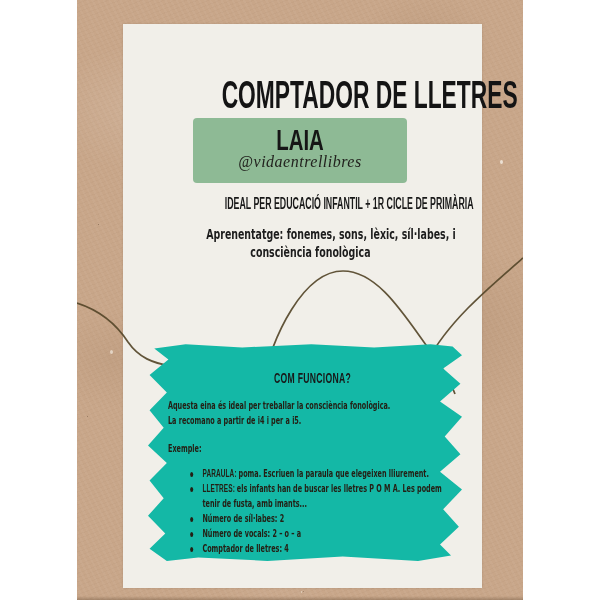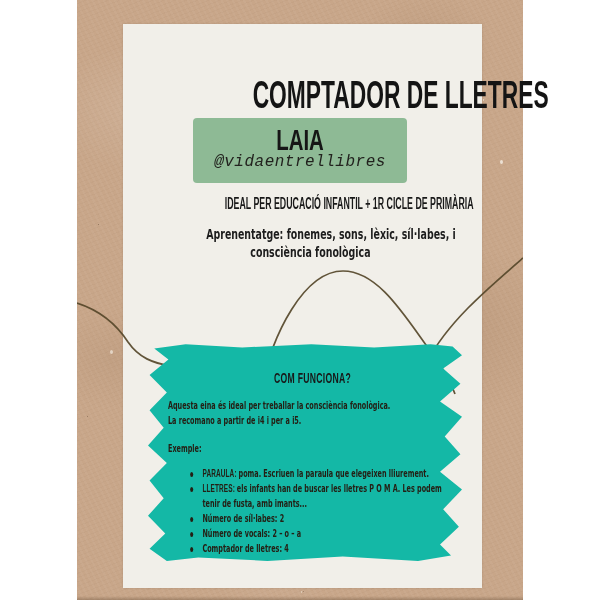--- a/index.html
+++ b/index.html
@@ -43,31 +43,31 @@
   
   .card {
     position:absolute; left:46px; top:24px; width:359px; height:564px;
     background:#f1efe9; box-shadow:0 0 2px rgba(0,0,0,.12);
   }
   
   .string-svg { position:absolute; left:0; top:0; width:446px; height:600px; z-index:2; }
   
   .cond { display:inline-block; white-space:nowrap; transform-origin:50% 50%;
           font-family:"Liberation Sans", sans-serif; font-weight:bold; }
-  .title-row { position:absolute; left:0; top:50px; width:100%; text-align:left;padding-left:31px; }
+  .title-row { position:absolute; left:0; top:50px; width:100%; text-align:left; }
   .title-row .cond { font-size:38px; letter-spacing:0; transform:scaleX(.60); color:#141414; }
   
   .badge {
     position:absolute; left:70px; top:94px; width:214px; height:65px;
     background:#8eba95; border-radius:4px; text-align:center; overflow:hidden;
   }
   .badge-name { margin-top:5px; }
   .badge-name .cond { font-size:30px; transform:scaleX(.68); color:#161616; }
   .badge-handle {
-    margin-top:-4px; font-family:Liberation Mono, monospace; font-style:italic;
+    margin-top:-4px; font-family:Liberation Serif, serif; font-style:italic;
     font-size:16px; color:#22221e; letter-spacing:.5px;
   }
   .subtitle-row { position:absolute; left:0; top:170px; width:100%; text-align:center; }
   .subtitle-row .cond { font-size:16px; transform:scaleX(.55); color:#191919; }
   .learning { position:absolute; left:0; top:201px; width:100%; text-align:center;
               line-height:17px;padding-left:16px; }
   .learning .mk { display:inline-block; white-space:nowrap; transform:scaleX(.65);
                   transform-origin:50% 50%; font-weight:bold; font-size:14.5px; color:#1c1c1c; }
   
   .highlight {

